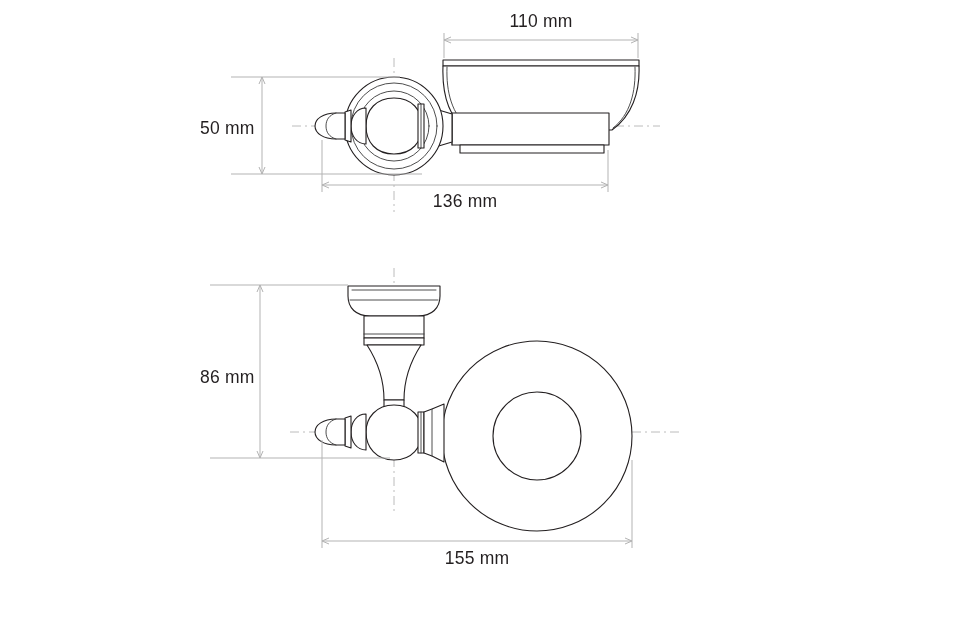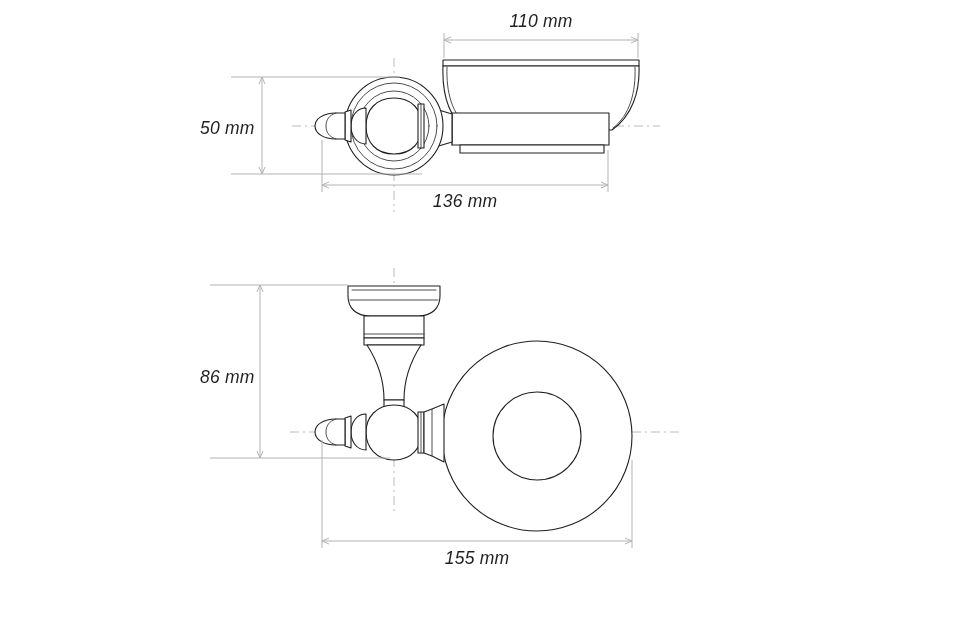--- a/index.html
+++ b/index.html
@@ -10,21 +10,20 @@
   }
   body {
     font-family: "Liberation Sans", sans-serif;
   }
   #drawing-root {
     position: relative;
     width: 908px;
     height: 640px;
     background: #ffffff;
     overflow: hidden;
-    font-style: italic;
   }
   svg#drawing-svg {
     display: block;
     width: 960px;
     height: 640px;
   }
   .dim-text {
     font-family: "Liberation Sans", sans-serif;
     font-size: 17.5px;
     fill: #231f20;

